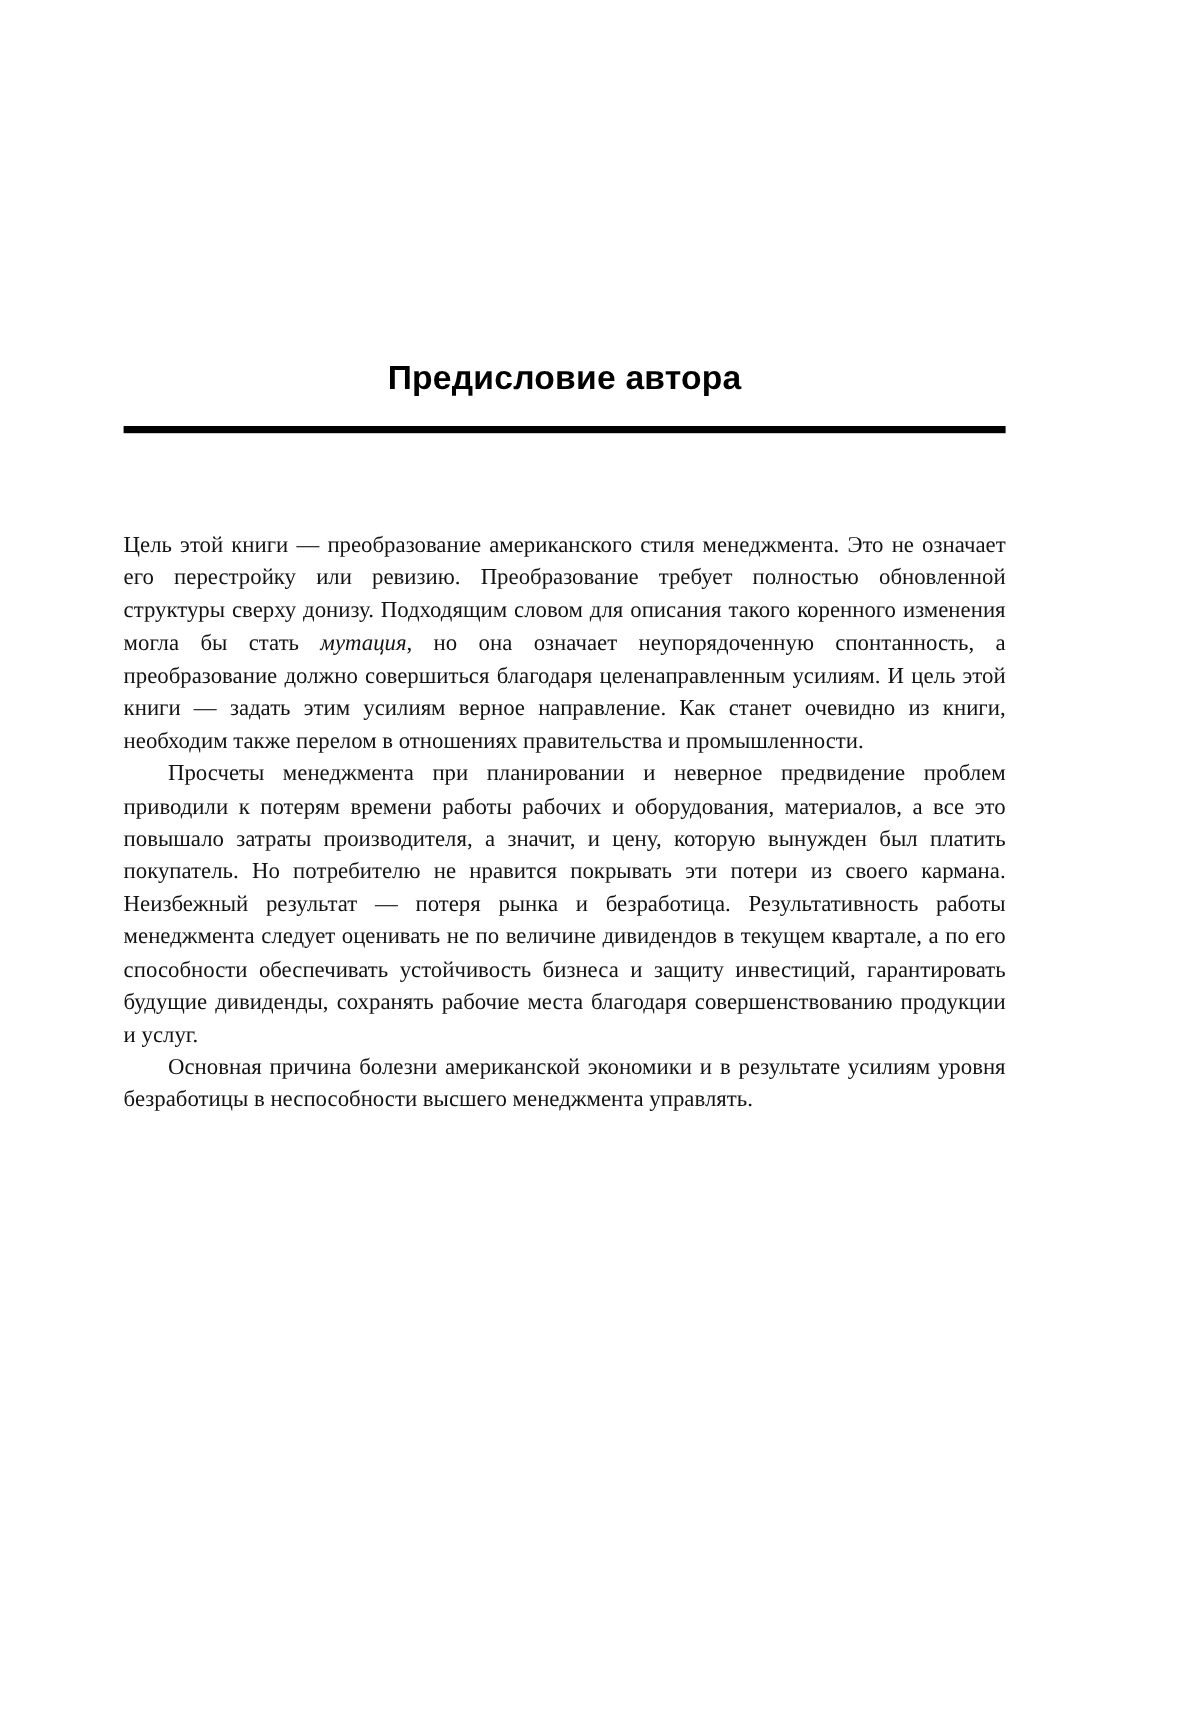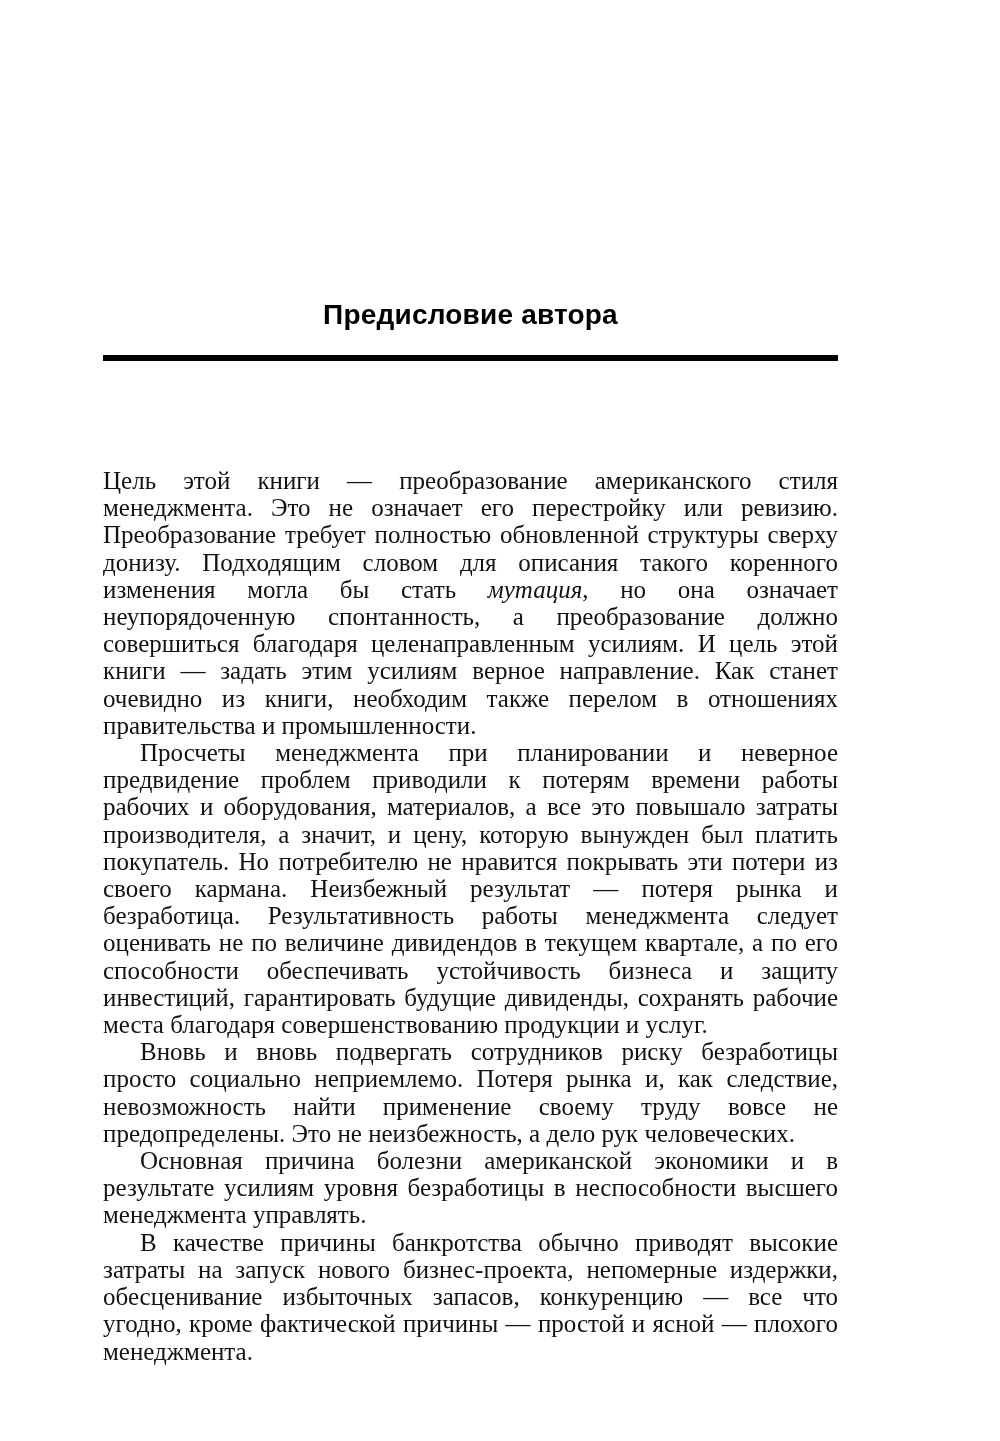--- a/index.html
+++ b/index.html
@@ -29,23 +29,23 @@
     letter-spacing: 0.2px;
     text-align: center;
     color: #000000;
   }
   .rule {
     margin-top: 23px;
     height: 6px;
     background: #000000;
   }
   .body {
-    margin-top: 106px;
+    margin-top: 80px;
     font-family: "Liberation Serif", "DejaVu Serif", serif;
-    font-size: 25px;
+    font-size: 19px;
     line-height: 27.2px;
     color: #121212;
     text-align: justify;
   }
   .body p {
     margin: 0;
     padding: 0;
   }
   .body p.indent {
     text-indent: 37px;
@@ -63,22 +63,20 @@
     <h1 class="title">Предисловие автора</h1>
 
     <div class="rule"></div>
 
     <div class="body">
 
       <p class="para"><span>Цель этой книги — преобразование американского стиля менеджмента. Это не означает его перестройку или ревизию. Преобразование требует полностью обновленной структуры сверху донизу. Подходящим словом для описания такого коренного изменения могла бы стать </span><em>мутация</em><span>, но она означает неупорядоченную спонтанность, а преобразование должно совершиться благодаря целенаправленным усилиям. И цель этой книги — задать этим усилиям верное направление. Как станет очевидно из книги, необходим также перелом в отношениях правительства и промышленности.</span></p>
 
       <p class="para indent">Просчеты менеджмента при планировании и неверное предвидение проблем приводили к потерям времени работы рабочих и оборудования, материалов, а все это повышало затраты производителя, а значит, и цену, которую вынужден был платить покупатель. Но потребителю не нравится покрывать эти потери из своего кармана. Неизбежный результат — потеря рынка и безработица. Результативность работы менеджмента следует оценивать не по величине дивидендов в текущем квартале, а по его способности обеспечивать устойчивость бизнеса и защиту инвестиций, гарантировать будущие дивиденды, сохранять рабочие места благодаря совершенствованию продукции и услуг.</p>
 
-      <p class="para indent">Вновь и вновь подвергать сотрудников риску безработицы просто социально неприемлемо. Потеря рынка и, как следствие, невозможность найти применение своему труду вовсе не предопределены. Это не неизбежность, а дело рук человеческих.</p>
 
       <p class="para indent">Основная причина болезни американской экономики и в результате усилиям уровня безработицы в неспособности высшего менеджмента управлять.</p>
 
-      <p class="para indent">В качестве причины банкротства обычно приводят высокие затраты на запуск нового бизнес-проекта, непомерные издержки, обесценивание избыточных запасов, конкуренцию — все что угодно, кроме фактической причины — простой и ясной — плохого менеджмента.</p>
 
 
     </div>
   </div>
 </div>
 
 </body></html>

